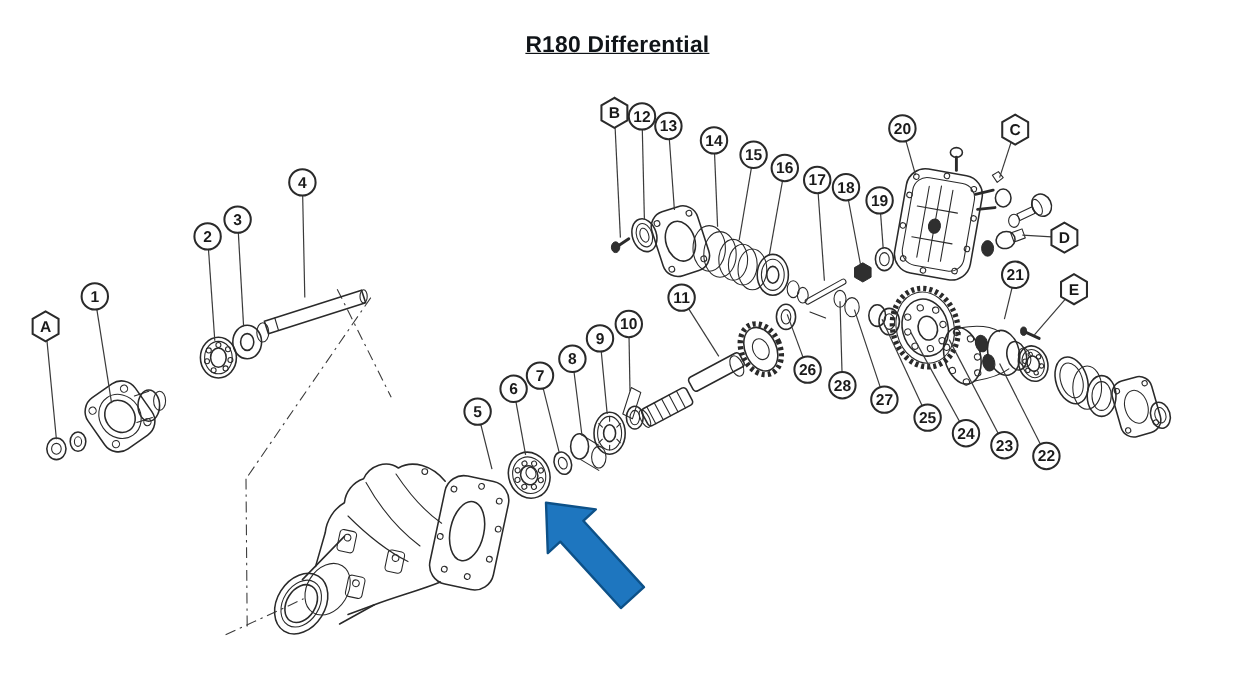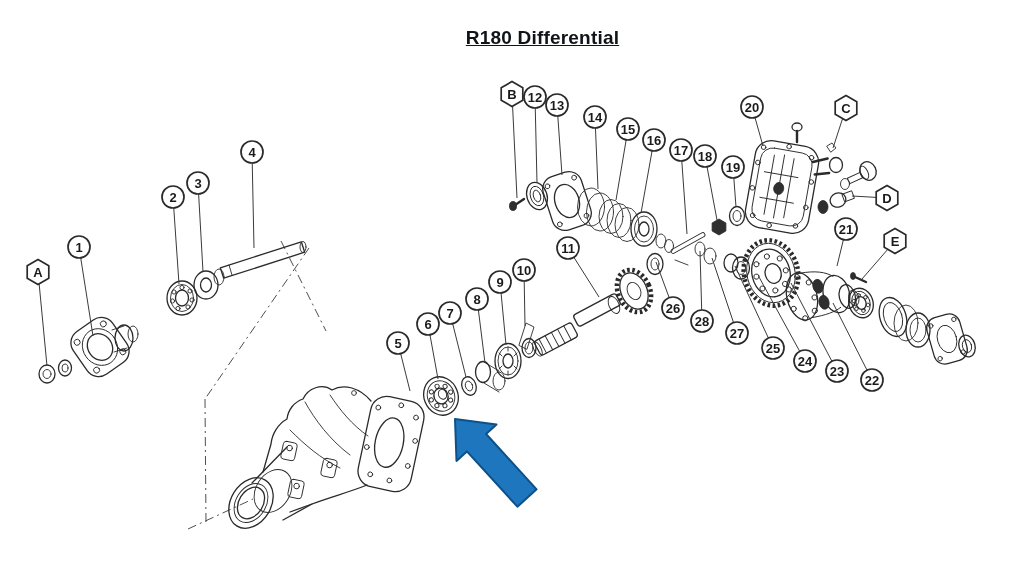--- a/index.html
+++ b/index.html
@@ -1,21 +1,21 @@
 <!DOCTYPE html>
 <html><head>
 <meta charset="utf-8">
 <style>
   html,body{margin:0;padding:0;background:#fff;}
   body{width:1029px;height:577px;position:relative;overflow:hidden;
        font-family:"Liberation Sans",sans-serif;}
   .stage{position:absolute;inset:0;}
   .title{position:absolute;top:27px;left:50%;transform:translateX(-50%);
          font-size:19px;font-weight:bold;color:#101418;
-         text-decoration:underline;letter-spacing:.2px;white-space:nowrap;margin-left:28px;}
+         text-decoration:underline;letter-spacing:.2px;white-space:nowrap;}
   svg{position:absolute;left:0;top:0;}
   .ln{fill:none;stroke:#2a2a2a;stroke-width:1.3;stroke-linecap:round;stroke-linejoin:round;}
   .ln2{fill:none;stroke:#2a2a2a;stroke-width:.9;stroke-linecap:round;stroke-linejoin:round;}
   .lnb{fill:none;stroke:#2a2a2a;stroke-width:2.4;stroke-linecap:round;}
   .dk{fill:#2f2f2f;stroke:#2a2a2a;stroke-width:.8;}
   .dd{fill:none;stroke:#3a3a3a;stroke-width:.9;stroke-dasharray:9 4 2 4;}
   .gear{fill:none;stroke:#2a2a2a;stroke-width:4.5;stroke-dasharray:2.6 2.5;}
   .callout-line{stroke:#3a3a3a;stroke-width:1;fill:none;}
   .callout-shape{fill:#ffffff;stroke:#2a2a2a;stroke-width:1.7;}
   .callout-text{fill:#1a1a1a;font-weight:bold;font-size:13px;text-anchor:middle;

